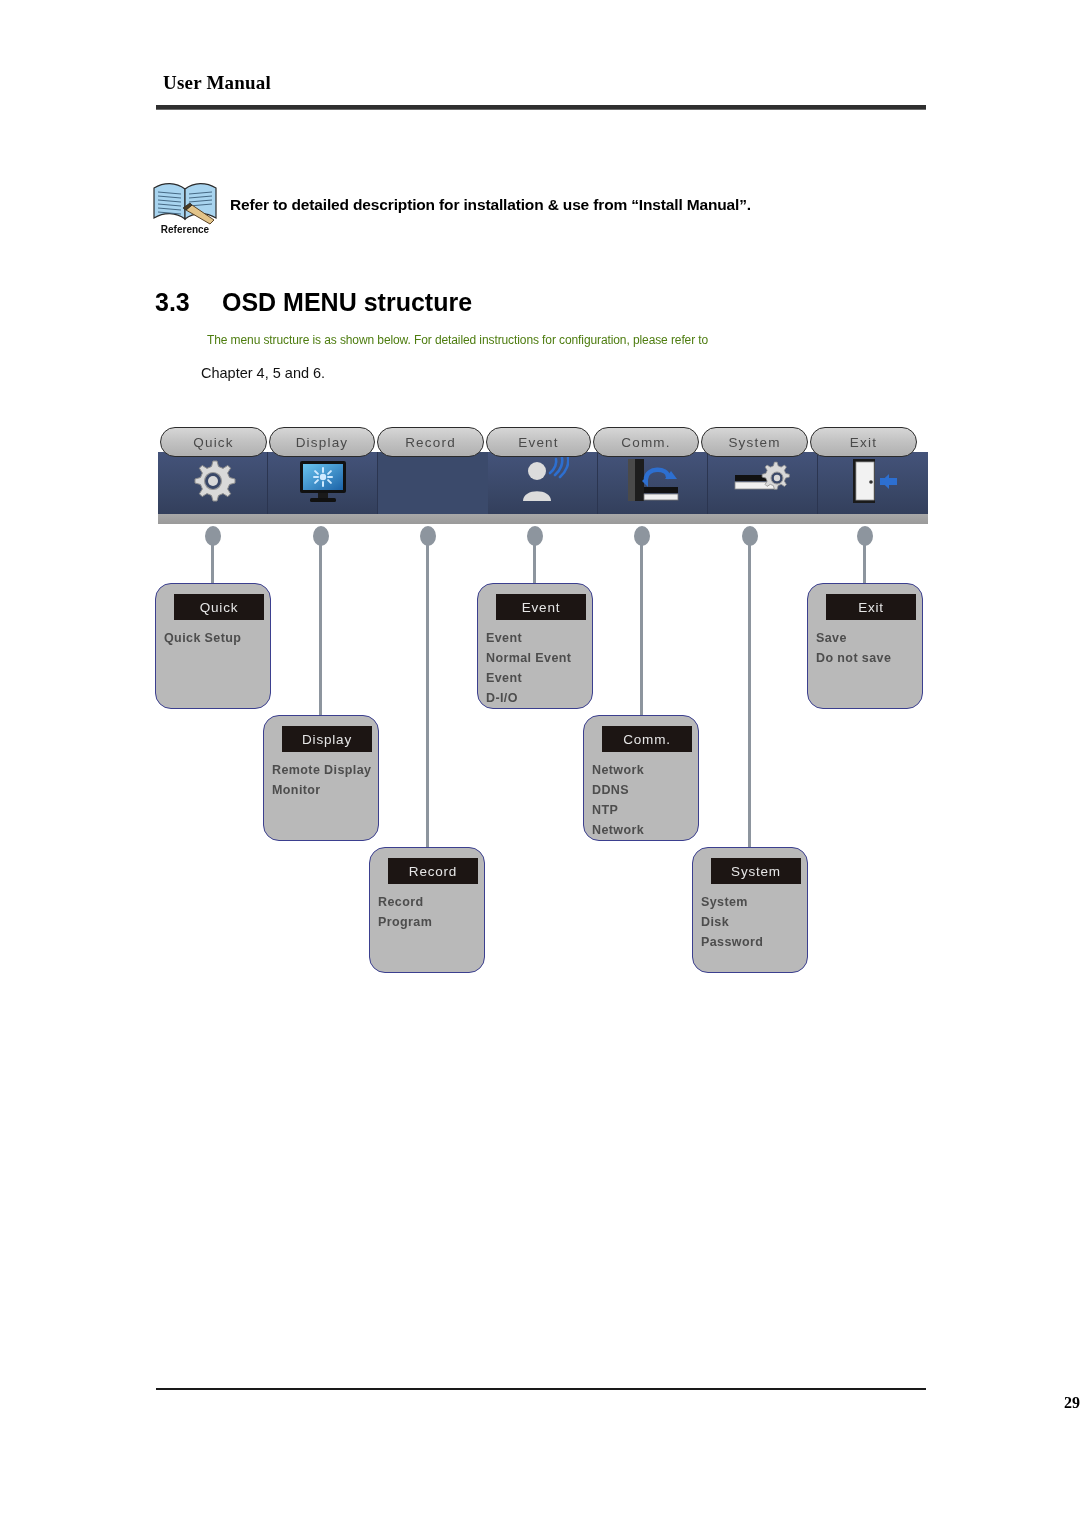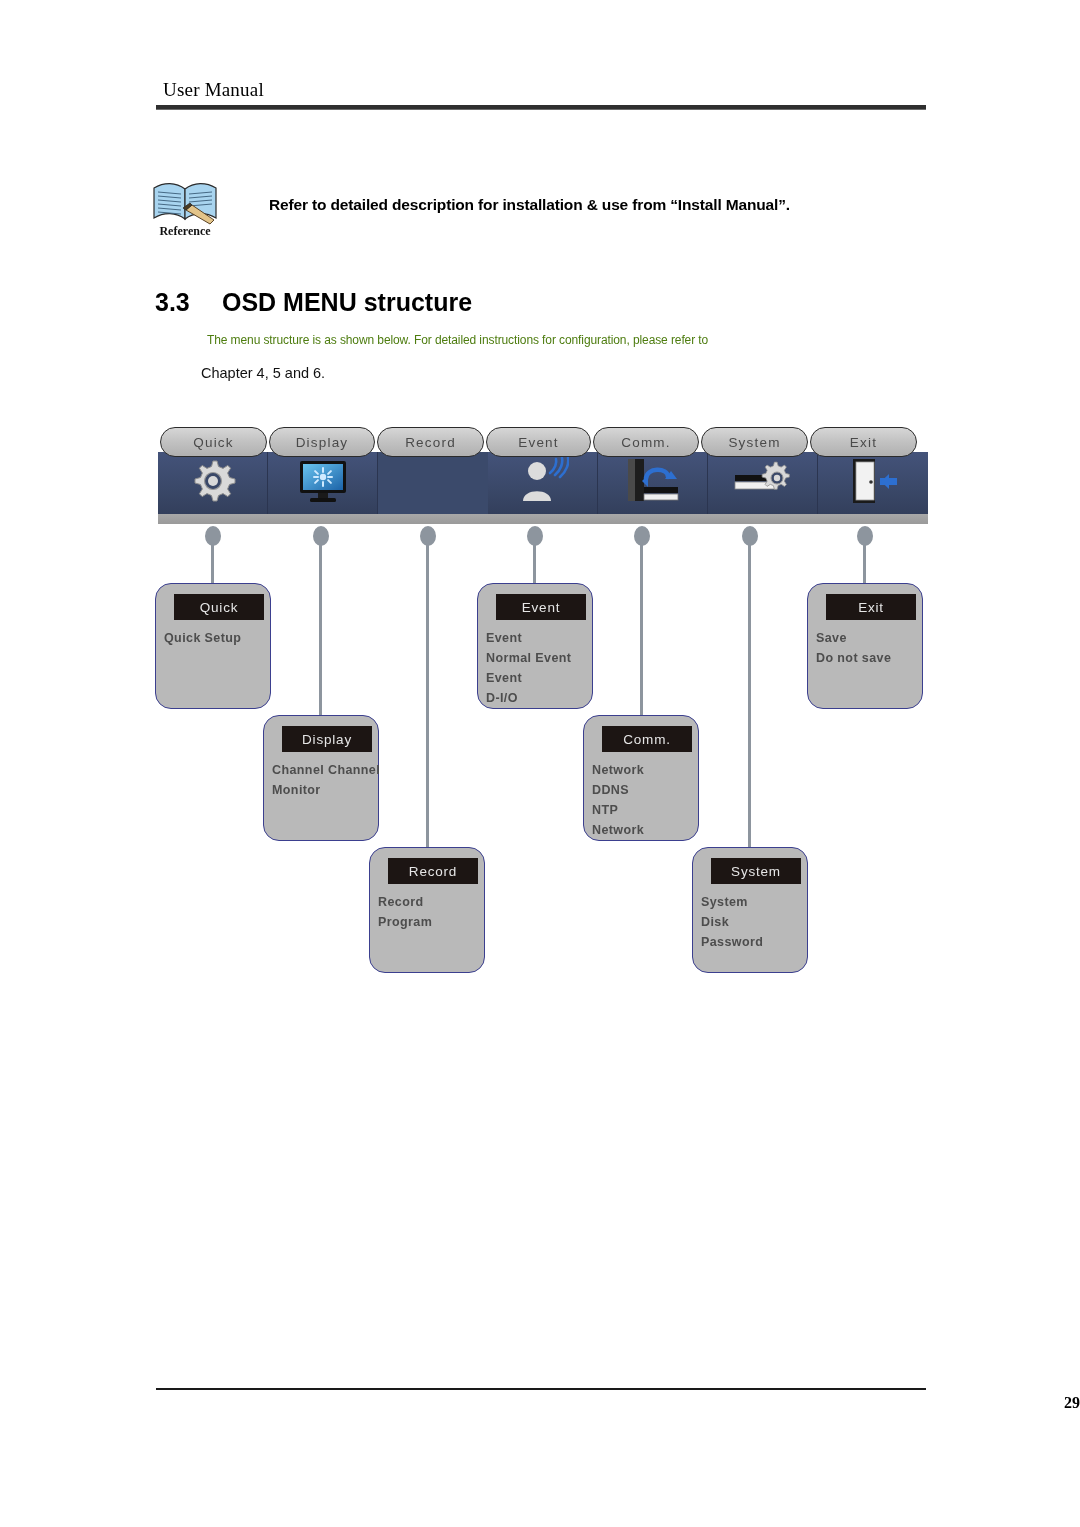--- a/index.html
+++ b/index.html
@@ -12,23 +12,23 @@
     height: 1527px;
     position: relative;
     font-family: "Liberation Sans", sans-serif;
     overflow: hidden;
   }
 
   
   #page-header-title {
     position: absolute;
     left: 163px;
-    top: 79px;
+    top: 72px;
     font-family: "Liberation Serif", serif;
-    font-weight: normal;
+    font-weight: bold;
     font-size: 19px;
     color: #000;
     letter-spacing: 0.2px;
   }
   #header-rule {
     position: absolute;
     left: 156px;
     top: 105px;
     width: 770px;
     height: 4px;
@@ -69,34 +69,33 @@
     top: 0;
     width: 76px;
     height: 62px;
   }
   #reference-icon-caption {
     position: absolute;
     left: 0px;
     top: 46px;
     width: 70px;
     text-align: center;
-    font-family: Liberation Serif, serif;
-    font-weight: bold;
-    font-size: 12px;
+    font-family: Liberation Sans, sans-serif;
+    font-weight: bold;
+    font-size: 10px;
     color: #111;
   }
   #reference-text {
     position: absolute;
     left: 80px;
     top: 18px;
     font-size: 15.5px;
     font-weight: bold;
     color: #000;
     letter-spacing: -0.15px;
-    margin-left: 39px;
   }
 
   
   #section-number {
     position: absolute;
     left: 155px;
     top: 288px;
     font-size: 25px;
     font-weight: bold;
     color: #000;
@@ -437,21 +436,21 @@
     <div class="submenu-items">
       <div>Quick Setup</div>
     </div>
   </div>
 
   <div class="submenu-box" style="left:263px; top:715px;">
     <div class="submenu-title">
       <span>Display</span>
     </div>
     <div class="submenu-items">
-      <div>Channel Channel</div>
+      <div>Remote Display</div>
       <div>Monitor</div>
     </div>
   </div>
 
   <div class="submenu-box" style="left:369px; top:847px;">
     <div class="submenu-title">
       <span>Record</span>
     </div>
     <div class="submenu-items">
       <div>Record</div>

